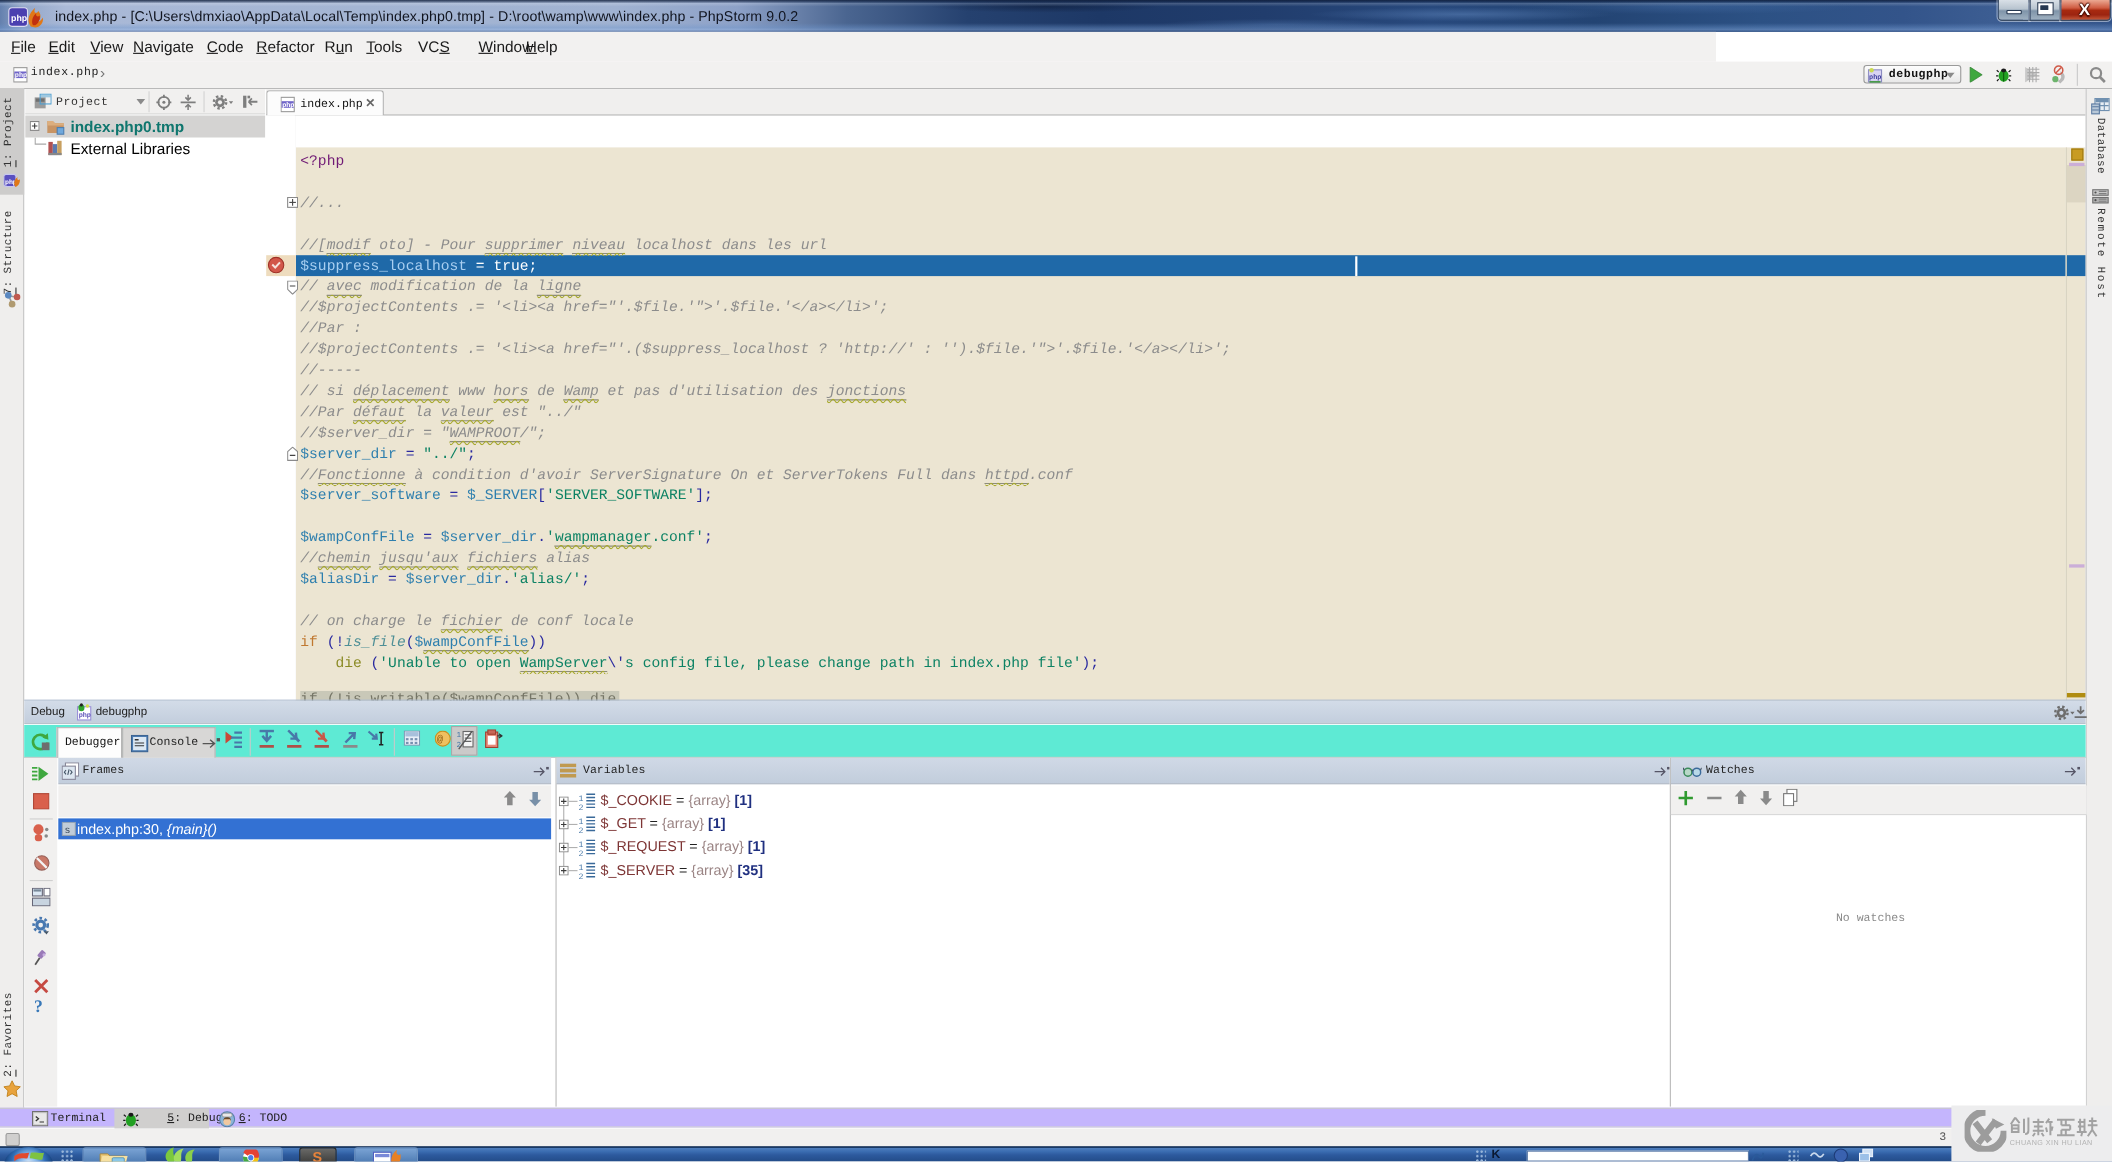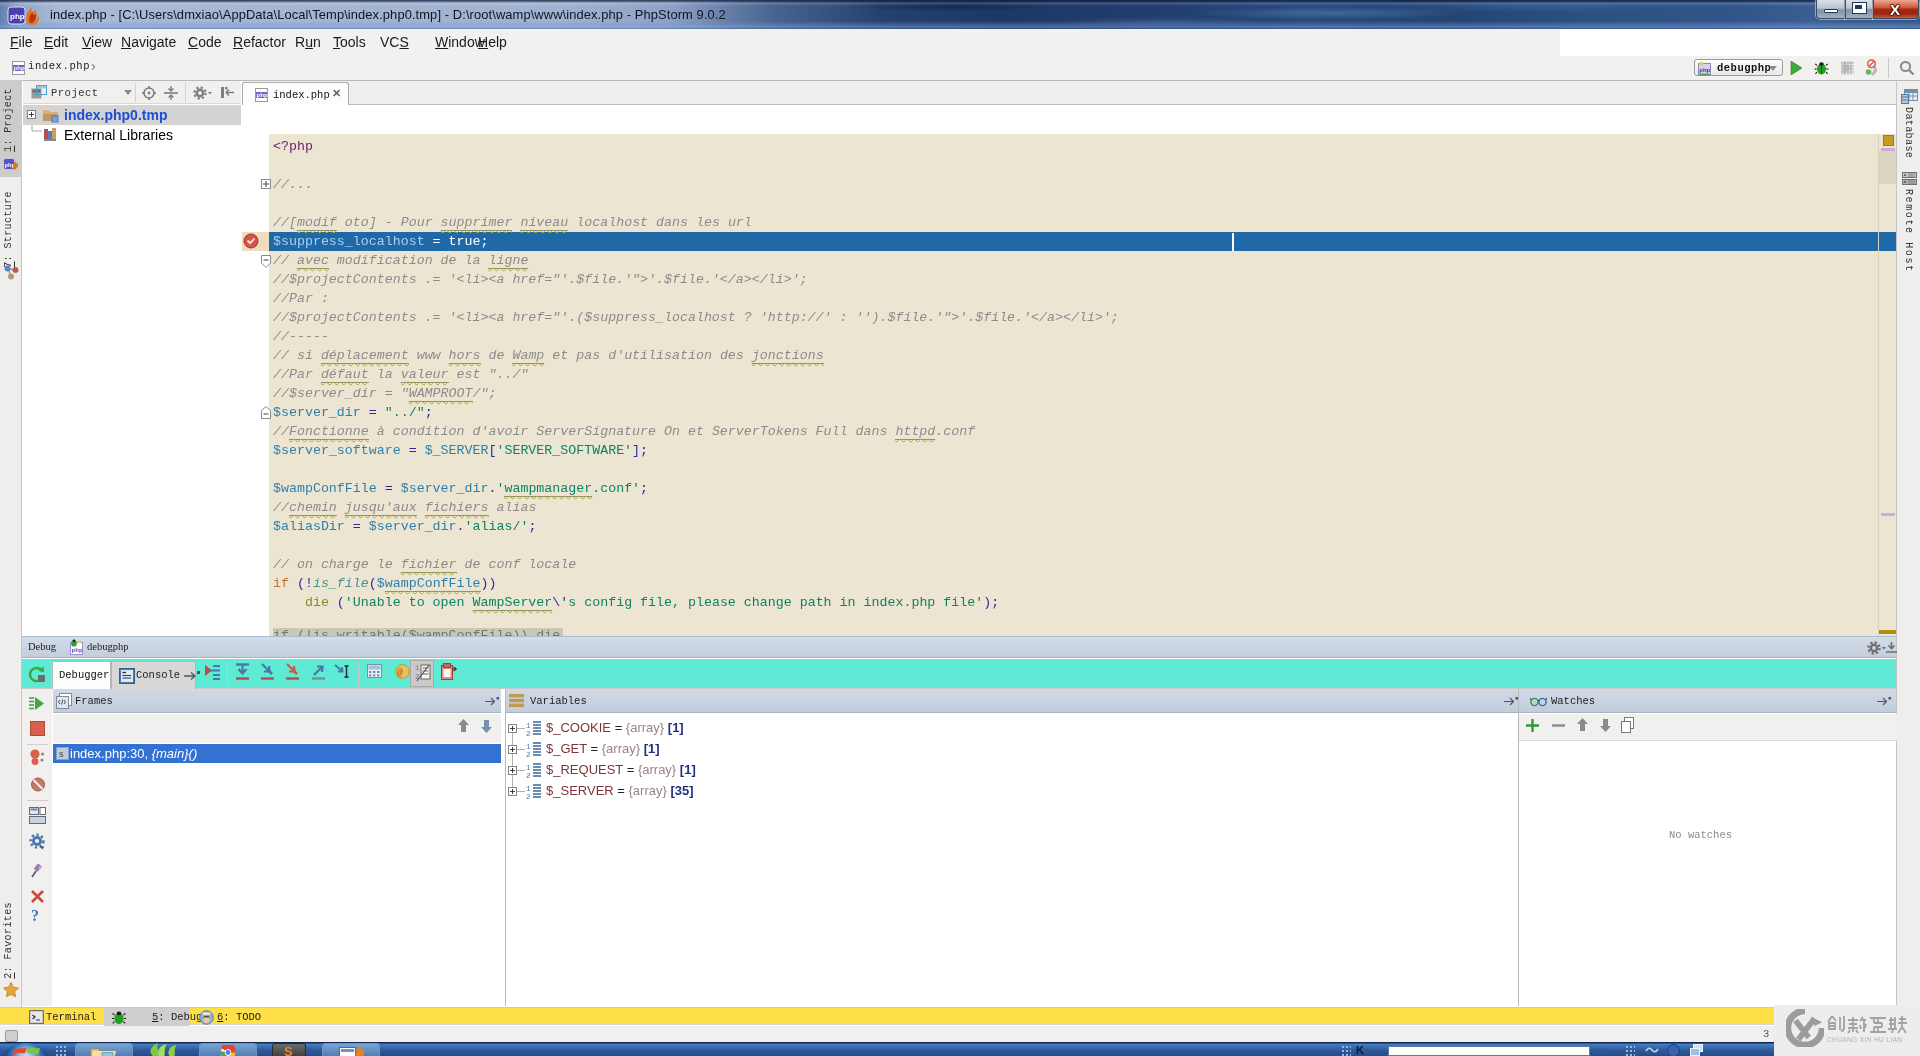--- a/index.html
+++ b/index.html
@@ -39,21 +39,21 @@
 #leftbar{position:absolute;left:0;top:81px;width:22px;height:926px;background:#efeeed;border-right:1px solid #c6c6c6;}
 .vtextL{writing-mode:vertical-rl;transform:rotate(180deg);font-family:"Liberation Mono",monospace;font-size:10px;color:#333;letter-spacing:0.4px;}
 .vtextR{writing-mode:vertical-rl;font-family:"Liberation Mono",monospace;font-size:10px;color:#333;letter-spacing:0.4px;}
 #btnProject{position:absolute;left:0;top:-1px;width:22px;height:97px;background:#cdcccb;}
 #btnProject .vtextL{position:absolute;left:3px;top:8px;}
 
 #projpanel{position:absolute;left:23px;top:81px;width:218px;height:555px;background:#fff;}
 #projheader{position:absolute;left:0;top:0;width:218px;height:23px;background:#f1f0ef;border-bottom:1px solid #d9d9d9;}
 #projheader .lbl{position:absolute;left:28px;top:6px;font-family:"Liberation Mono",monospace;font-size:10.5px;color:#333;letter-spacing:.5px;}
 .treerow1{position:absolute;left:0;top:24px;width:218px;height:20px;background:#d4d3d2;}
-.treerow1 .t{position:absolute;left:41px;top:2px;font-size:14px;font-weight:bold;color:#1d4ed8;}
+.treerow1 .t{position:absolute;left:41px;top:2px;font-size:14px;font-weight:bold;color:#0f766e;}
 .treerow2{position:absolute;left:0;top:44px;width:218px;height:20px;}
 .treerow2 .t{position:absolute;left:41px;top:2px;font-size:14px;color:#000;}
 
 #editorcol{position:absolute;left:242px;top:81px;width:1654px;height:556px;background:#fff;}
 #tabstrip{position:absolute;left:0;top:0;width:1654px;height:24px;background:#f0efee;border-bottom:1px solid #b9b9b9;}
 #tab1{position:absolute;left:0px;top:1px;width:107px;height:23px;background:#fcfcfc;border:1px solid #ababab;border-bottom:none;border-radius:3px 3px 0 0;}
 #tab1 .t{position:absolute;left:30px;top:6px;font-family:"Liberation Mono",monospace;font-size:10.5px;color:#111;letter-spacing:0;}
 #tab1 .x{position:absolute;left:89px;top:4px;color:#666;font-size:11px;font-weight:bold;}
 #gutter{position:absolute;left:0;top:24px;width:27px;height:532px;background:#fff;z-index:3;}
 #gutterline{position:absolute;left:26px;top:24px;width:1px;height:532px;background:#c4c4c4;}
@@ -70,41 +70,41 @@
 .ol{color:#8a8a24;}
 .fn{color:#4e8f96;font-style:italic;}
 .l6{background:#1f69a8;color:#fff;font-style:normal;}
 .l6 .vv{color:#a9cff1;}
 .w{text-decoration:underline wavy 1px #a8aa2e;text-underline-offset:3px;border-bottom:1px solid rgba(125,125,108,.85);}
 
 #rightbar{position:absolute;left:1896px;top:81px;width:24px;height:926px;background:#efeeed;border-left:1px solid #c6c6c6;}
 
 #debugpanel{position:absolute;left:22px;top:637px;width:1874px;height:369px;background:#fff;}
 #dbghdr{position:absolute;left:0;top:0;width:1874px;height:21px;background:linear-gradient(180deg,#d3dce8,#c3cedd);border-bottom:1px solid #a8b2c0;}
-#dbghdr .t1{position:absolute;left:5px;top:4px;font-family:Liberation Serif, serif;font-size:10.5px;color:#222;text-align:center;}
+#dbghdr .t1{position:absolute;left:5px;top:4px;font-family:Liberation Sans, sans-serif;font-size:10.5px;color:#222;text-align:center;}
 #dbgtabs{position:absolute;left:0;top:22px;width:1874px;height:30px;background:#5eead4;border-bottom:1px solid #c9c9c9;}
 #tabDebugger{position:absolute;left:30px;top:2px;width:59px;height:28px;background:#fdfdfd;border:1px solid #b5b5b5;border-bottom:none;font-family:"Liberation Mono",monospace;font-size:10.5px;color:#111;padding:7px 0 0 6px;}
 #tabConsole{position:absolute;left:89px;top:2px;width:85px;height:44px;background:#d8d7d6;border:1px solid #b5b5b5;border-bottom:none;font-family:"Liberation Mono",monospace;font-size:10.5px;color:#222;padding:7px 0 0 24px;}
 #dbgleft{position:absolute;left:0;top:52px;width:30px;height:317px;background:#f1f0ef;}
 #framespanel{position:absolute;left:31px;top:52px;width:448px;height:317px;background:#fff;}
 #varspanel{position:absolute;left:483px;top:52px;width:1013px;height:317px;background:#fff;border-left:1px solid #b9b9b9;}
 #watchespanel{position:absolute;left:1496px;top:52px;width:378px;height:317px;background:#fff;border-left:1px solid #b9b9b9;}
 .phdr{position:absolute;left:0;top:0;right:0;height:24px;background:linear-gradient(180deg,#d0d9e6,#c2cddc);border-bottom:1px solid #a8b2c0;}
 .phdr .t{position:absolute;left:22px;top:6px;font-family:"Liberation Mono",monospace;font-size:10.5px;color:#222;}
 #framesbar{position:absolute;left:0;top:25px;width:448px;height:29px;background:#f1f0ef;}
 #framerow{position:absolute;left:0;top:55px;width:448px;height:19px;background:#3371d3;}
 #framerow .t{position:absolute;left:17px;top:2px;font-size:13px;color:#fff;}
 #watchbar{position:absolute;left:0;top:25px;width:378px;height:27px;background:#f1f0ef;border-bottom:1px solid #d9d9d9;}
 #nowatches{position:absolute;left:150px;top:140px;font-family:"Liberation Mono",monospace;font-size:10.5px;color:#8a8a8a;}
 .varrow{position:absolute;left:8px;font-size:13px;color:#222;}
 .varrow .nm{color:#7d3535;}
 .varrow .ar{color:#9b8585;}
 .varrow .ct{color:#203080;font-weight:bold;}
 
-#bottombar{position:absolute;left:0;top:1007px;width:1920px;height:18px;background:#fde047;border-top:1px solid #c9c9c9;border-bottom:1px solid #d5d5d5;}
+#bottombar{position:absolute;left:0;top:1007px;width:1920px;height:18px;background:#c4b5fd;border-top:1px solid #c9c9c9;border-bottom:1px solid #d5d5d5;}
 #bottombar .item{position:absolute;top:3px;font-family:"Liberation Mono",monospace;font-size:10.5px;color:#222;}
 #statusbar{position:absolute;left:0;top:1026px;width:1920px;height:16px;background:#f1f0ef;}
 #taskbar{position:absolute;left:0;top:1042px;width:1920px;height:14px;background:linear-gradient(180deg,#0e2a52 0,#0e2a52 1px,#4b7bbb 2px,#3a6cb0 5px,#2d5a9e 8px,#234c88 14px);}
 
 #watermark{position:absolute;left:1774px;top:1005px;width:146px;height:51px;background:#ededee;}
 </style>
 </head>
 <body>
 <div id="titlebar">
   <svg class="abs" style="left:7px;top:4px" width="38" height="22" viewBox="0 0 38 22">

